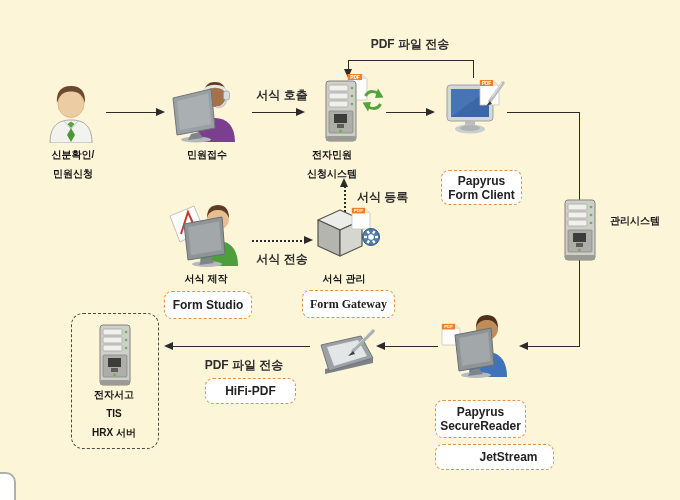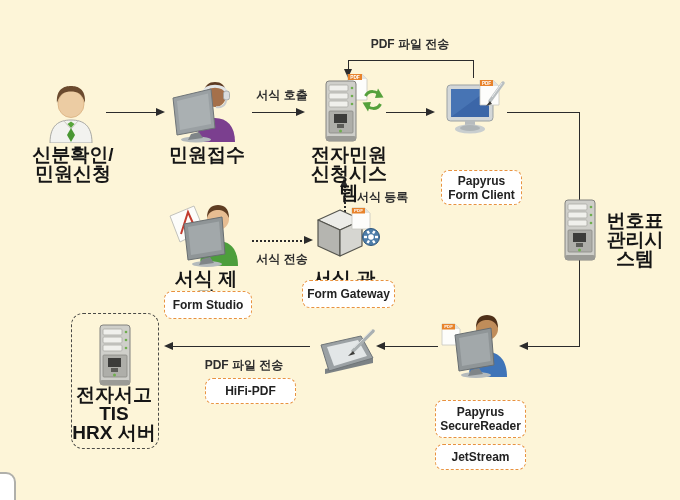--- a/index.html
+++ b/index.html
@@ -1,21 +1,21 @@
 <!DOCTYPE html>
 <html><head>
 <meta charset="utf-8">
 <style>
   html,body{margin:0;padding:0;background:#ffffff;}
   .canvas{
     position:relative;width:680px;height:500px;background:#FDF5D8;overflow:hidden;
     font-family:"Liberation Sans", sans-serif;
   }
   .icon{position:absolute;}
-  .node-label{position:absolute;text-align:center;font-weight:bold;font-size:19px;color:#161616;line-height:19px;}
+  .node-label{position:absolute;text-align:center;font-weight:bold;font-size:10px;color:#161616;line-height:19px;}
   .node-label span{display:block;}
   .edge-label{position:absolute;text-align:center;font-weight:bold;font-size:12px;color:#2e2e2e;}
   .obox{
     position:absolute;background:#ffffff;border:1.5px dashed #E8923F;border-radius:8px;
     display:flex;align-items:center;justify-content:center;text-align:center;
     font-size:12px;font-weight:bold;color:#222;line-height:14px;
   }
   .obox span{display:block;}
   .tis-box{position:absolute;border:1.6px dashed #4a4a46;border-radius:12px;}
   .lh{position:absolute;height:0;border-top:1.6px solid #2b2b2b;}
@@ -239,48 +239,47 @@
     <polygon points="30,55 38,53 42,59 27,61" fill="#7f8588"></polygon>
     <polygon points="14,20 50,13 53,50 18,56" fill="#8f9597" stroke="#686e71" stroke-width="1"></polygon>
     <polygon points="18,23 47,17.5 49.5,46 21,51" fill="#a2a8aa"></polygon>
   </svg>
 
   <div class="node-label" style="left:25px;top:145px;width:96px;">
     <span>신분확인/</span>
     <span>민원신청</span>
   </div>
   <div class="node-label" style="left:167px;top:145px;width:80px;">민원접수</div>
-  <div class="node-label" style="left:307px;top:145px;width:84px;">
+  <div class="node-label" style="left:290px;top:145px;width:84px;">
     <span>전자민원</span>
     <span>신청시스템</span>
   </div>
   <div class="node-label" style="left:598px;top:211px;width:74px;">
-    <span>번호표</span>
     <span>관리시스템</span>
   </div>
   <div class="node-label" style="left:166px;top:269px;width:80px;">서식 제작</div>
   <div class="node-label" style="left:304px;top:269px;width:80px;">서식 관리</div>
   <div class="node-label" style="left:71px;top:385px;width:86px;">
     <span>전자서고</span>
     <span>TIS</span>
     <span>HRX 서버</span>
   </div>
 
   <div class="obox" style="left:441px;top:170px;width:79px;height:33px;">
     <div>
       <span>Papyrus</span>
       <span>Form Client</span>
     </div>
   </div>
   <div class="obox" style="left:164px;top:291px;width:86px;height:26px;">Form Studio</div>
-  <div class="obox" style="left:302px;top:280px;width:91px;height:26px;">Form Gateway</div>
+  <div class="obox" style="left:302px;top:290px;width:91px;height:26px;font-family:Liberation Serif, serif;">Form Gateway</div>
   <div class="obox" style="left:205px;top:378px;width:89px;height:24px;">HiFi-PDF</div>
   <div class="obox" style="left:435px;top:400px;width:89px;height:36px;">
     <div>
       <span>Papyrus</span>
       <span>SecureReader</span>
     </div>
   </div>
-  <div class="obox" style="left:435px;top:444px;width:89px;height:24px;">JetStream</div>
+  <div class="obox" style="left:435px;top:444px;width:89px;height:24px;padding-left:28px;">JetStream</div>
 
   <div class="corner"></div>
 
 </div>
 
 </body></html>

